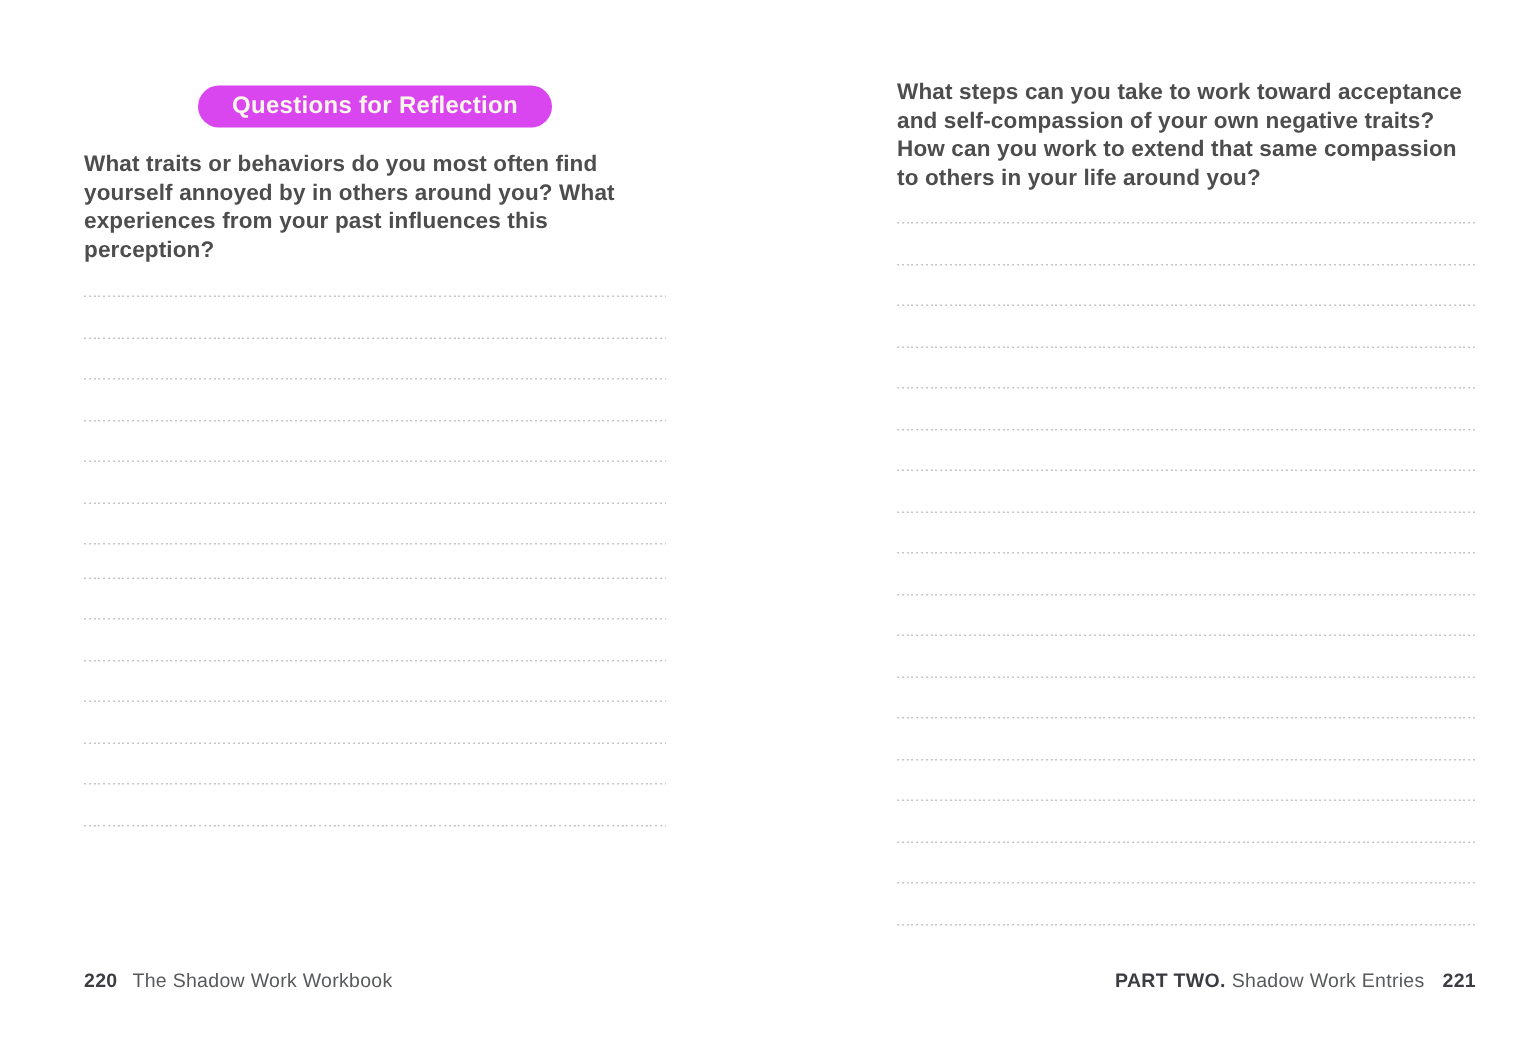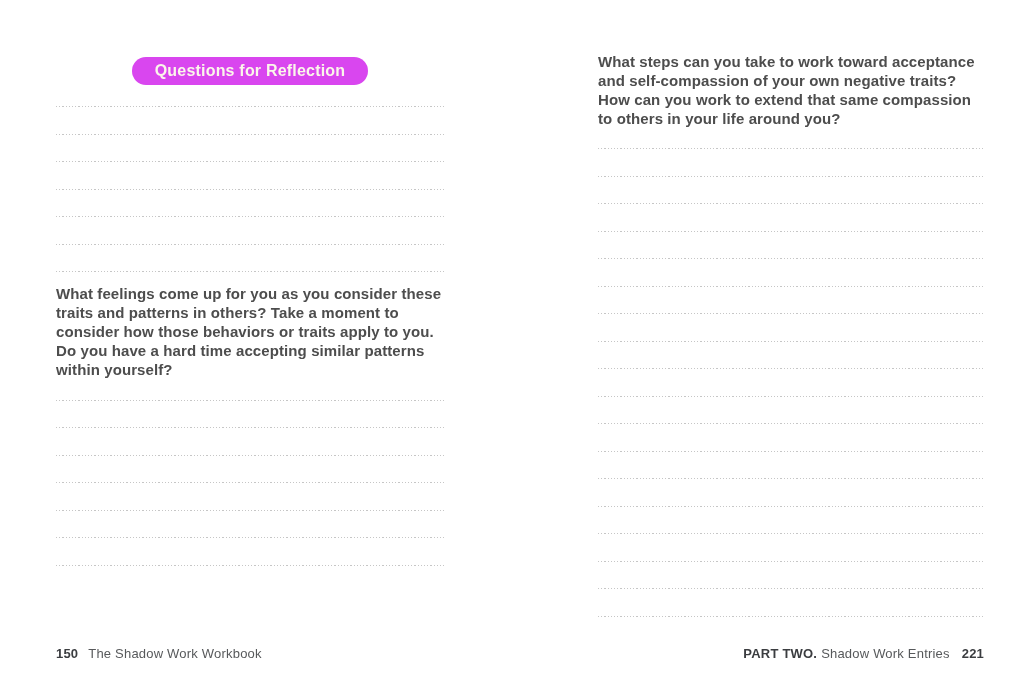--- a/index.html
+++ b/index.html
@@ -75,45 +75,45 @@
   .footer-left .page-num  { margin-right: 10px; }
   .footer-right .page-num { margin-left: 12px; }
   .part-label { font-weight: 700; color: #3b3d40; margin-right: 4px; }
 </style>
 </head>
 <body>
 
 <div class="page page-left">
   <div class="badge">Questions for Reflection</div>
 
+  <p class="question q1">What traits or behaviors do you most often find yourself annoyed by in others around you? What experiences from your past influences this perception?</p>
 
   <div class="lines">
       <div class="dotted-line"></div>
       <div class="dotted-line"></div>
       <div class="dotted-line"></div>
       <div class="dotted-line"></div>
       <div class="dotted-line"></div>
       <div class="dotted-line"></div>
       <div class="dotted-line"></div>
     </div>
 
-  <p class="question q2">What feelings come up for you as you consider these traits and patterns in others? Take a moment to consider how those behaviors or traits apply to you. Do you have a hard time accepting similar patterns within yourself?</p>
 
   <div class="lines">
       <div class="dotted-line"></div>
       <div class="dotted-line"></div>
       <div class="dotted-line"></div>
       <div class="dotted-line"></div>
       <div class="dotted-line"></div>
       <div class="dotted-line"></div>
       <div class="dotted-line"></div>
     </div>
 
   <div class="footer footer-left">
-    <span class="page-num">150</span><span>The Shadow Work Workbook</span>
+    <span class="page-num">220</span><span>The Shadow Work Workbook</span>
   </div>
 </div>
 
 <div class="page page-right">
   <p class="question q-right">What steps can you take to work toward acceptance and self-compassion of your own negative traits? How can you work to extend that same compassion to others in your life around you?</p>
 
   <div class="lines lines-right">
       <div class="dotted-line"></div>
       <div class="dotted-line"></div>
       <div class="dotted-line"></div>

